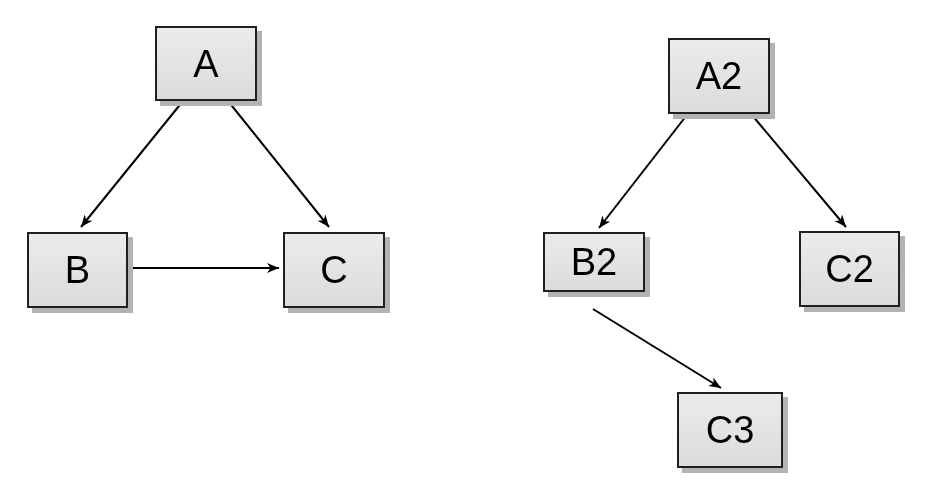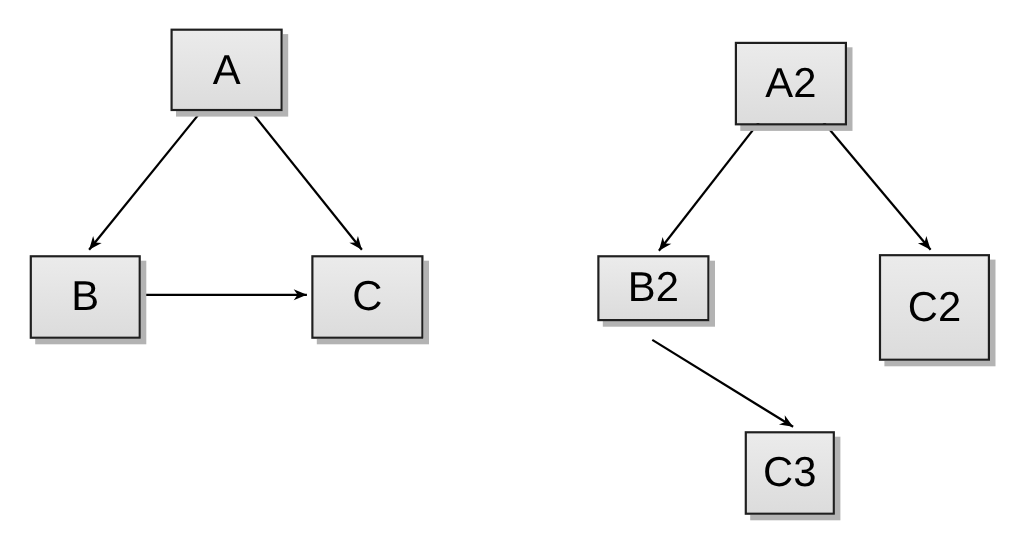--- a/index.html
+++ b/index.html
@@ -71,19 +71,19 @@
     </div>
     <div class="node" style="left: 283px; top: 232px; width: 102px; height: 76px;">
       <span>C</span>
     </div>
     <div class="node" style="left: 668px; top: 25px; width: 102px; height: 76px; margin-top: 13px;">
       <span>A2</span>
     </div>
     <div class="node" style="left: 543px; top: 232px; width: 102px; height: 60px;">
       <span>B2</span>
     </div>
-    <div class="node" style="left: 799px; top: 231px; width: 101px; height: 97px; align-items: center;">
+    <div class="node" style="left: 799px; top: 231px; width: 101px; height: 76px; align-items: center;">
       <span>C2</span>
     </div>
-    <div class="node" style="left: 677px; top: 392px; width: 82px; height: 76px;">
+    <div class="node" style="left: 677px; top: 392px; width: 106px; height: 76px;">
       <span>C3</span>
     </div>
   </div>
 
 </body></html>

